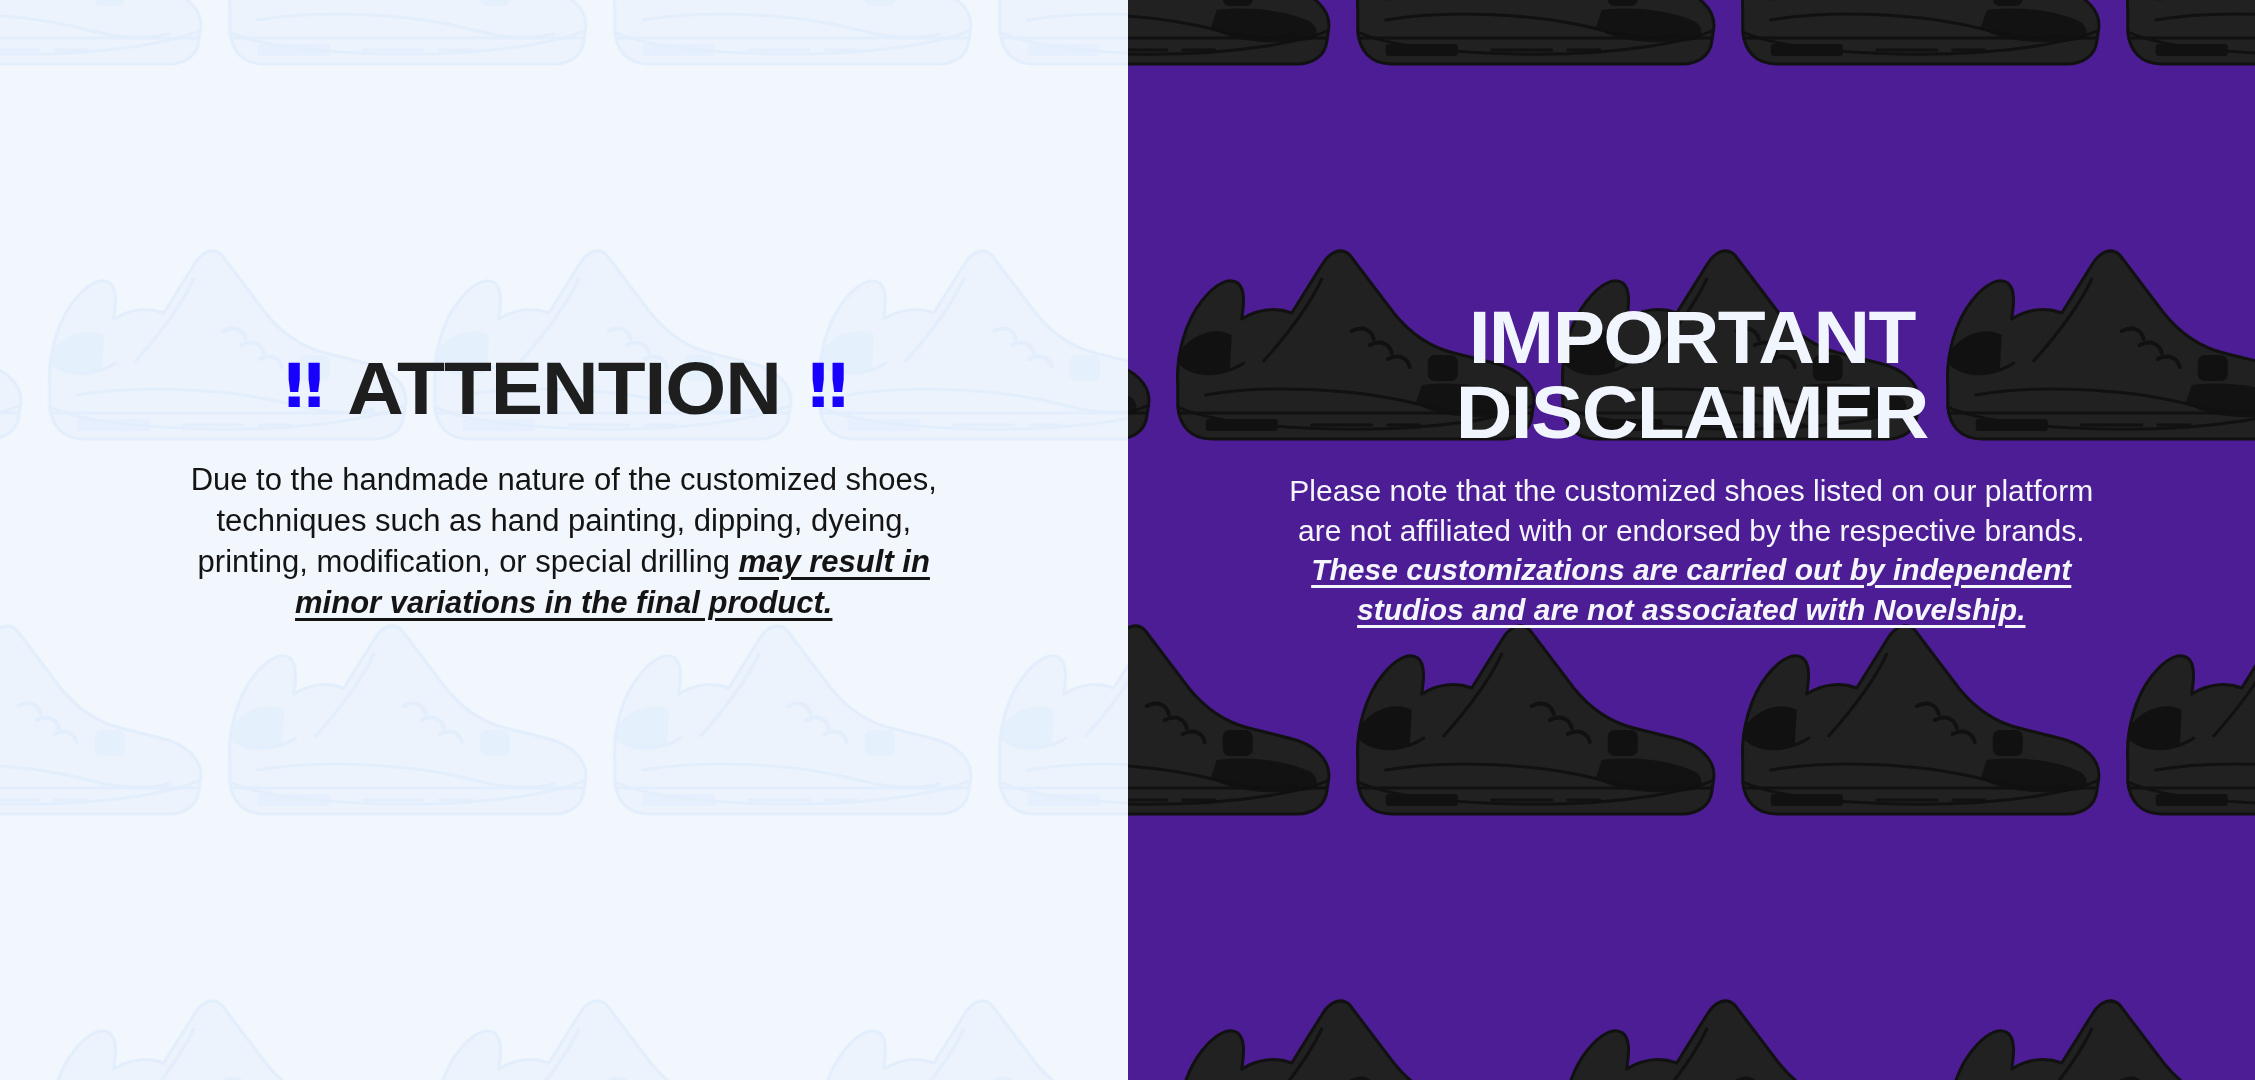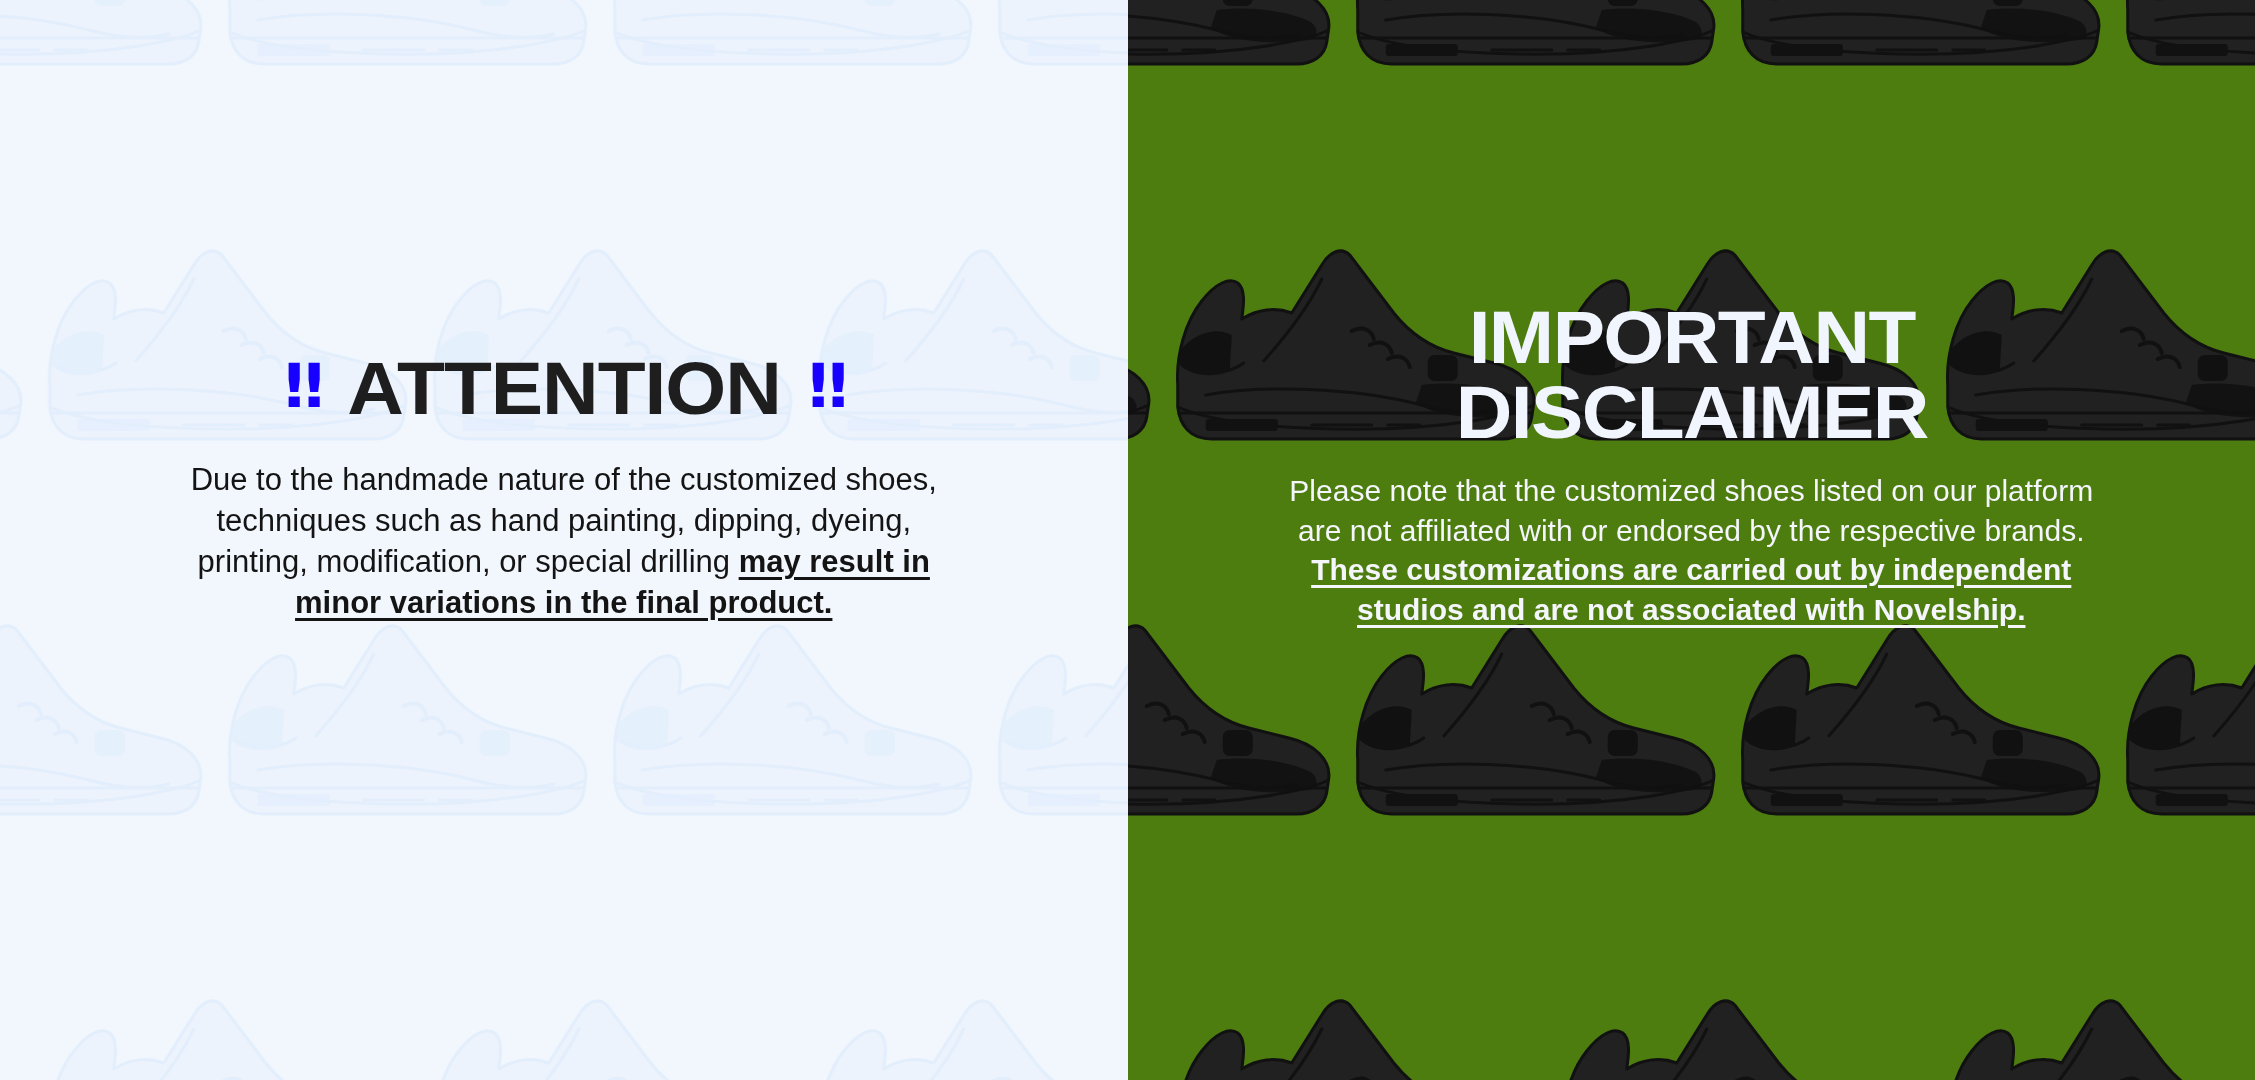--- a/index.html
+++ b/index.html
@@ -24,21 +24,21 @@
     height:100%;
     overflow:hidden;
     display:flex;
     flex-direction:column;
     align-items:center;
     justify-content:flex-start;
   }
 
   
   .panel-left  { background:#f2f7fe; }
-  .panel-right { background:#4d7c0f; }
+  .panel-right { background:#4c1d95; }
 
   .pattern {
     position:absolute;
     inset:-60px -40px -40px -40px;
     z-index:0;
     pointer-events:none;
   }
   .pattern svg { display:block; width:100%; height:100%; }
 
   
@@ -101,20 +101,21 @@
     font-weight:normal;
   }
   .body-left  { color:#141414; width:800px; margin-top:34px; }
   .body-right { color:#f4f6fb; width:820px; margin-top:20px; font-size:30px; }
 
   .body-copy .em {
     font-weight:bold;
     text-decoration:underline;
     text-underline-offset:5px;
     text-decoration-thickness:3px;
+    font-style:italic;
   }
 
   
   .pad-left  { height:352px; }
   .pad-right { height:300px; }
 </style>
 </head>
 <body>
 
 <div class="banner">

